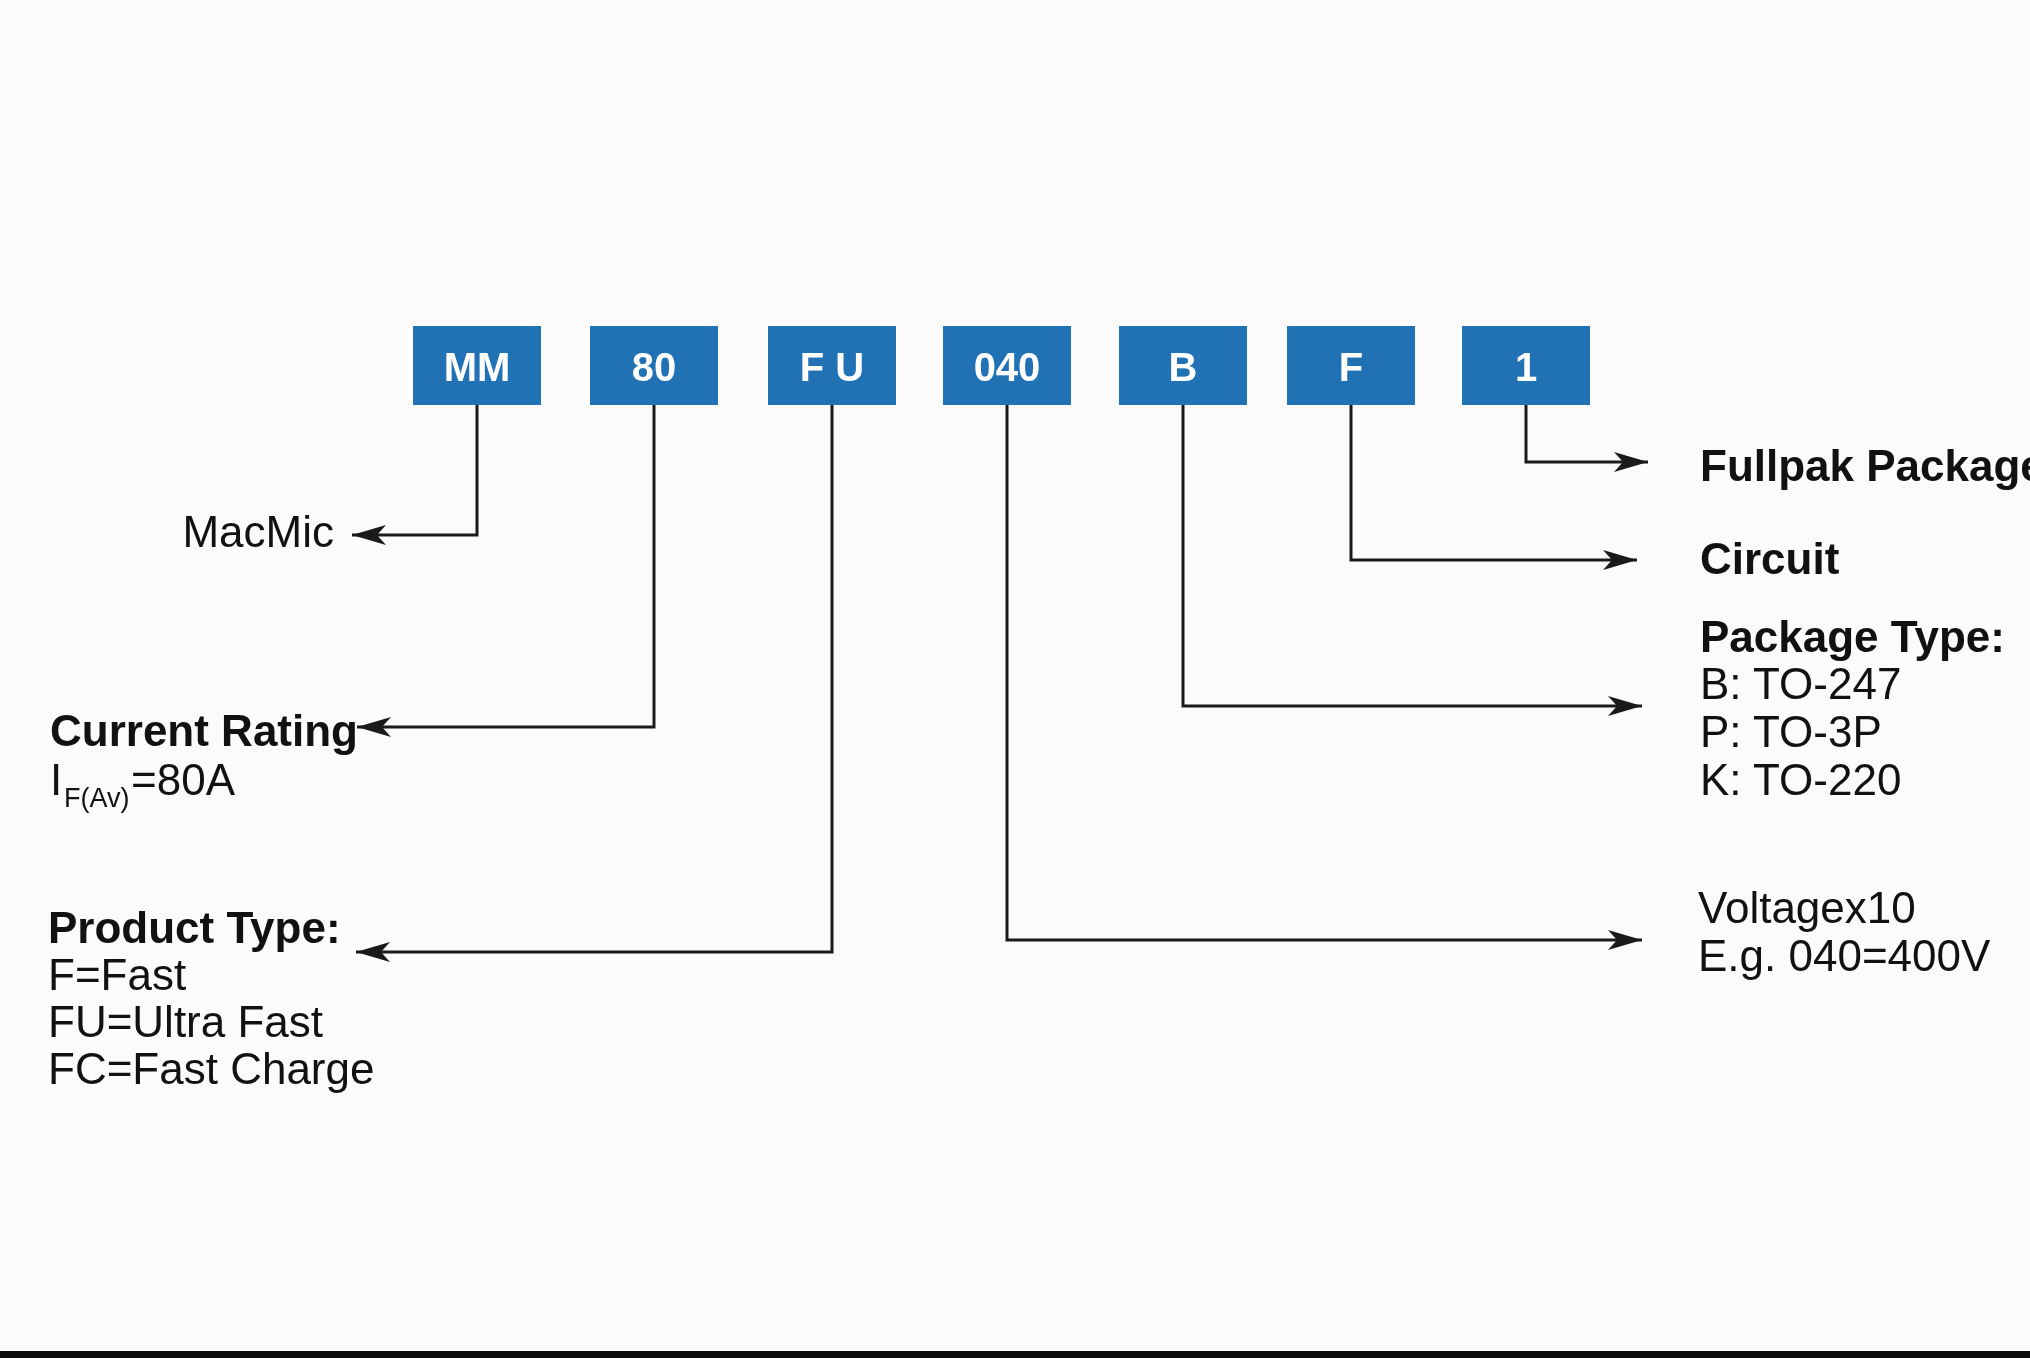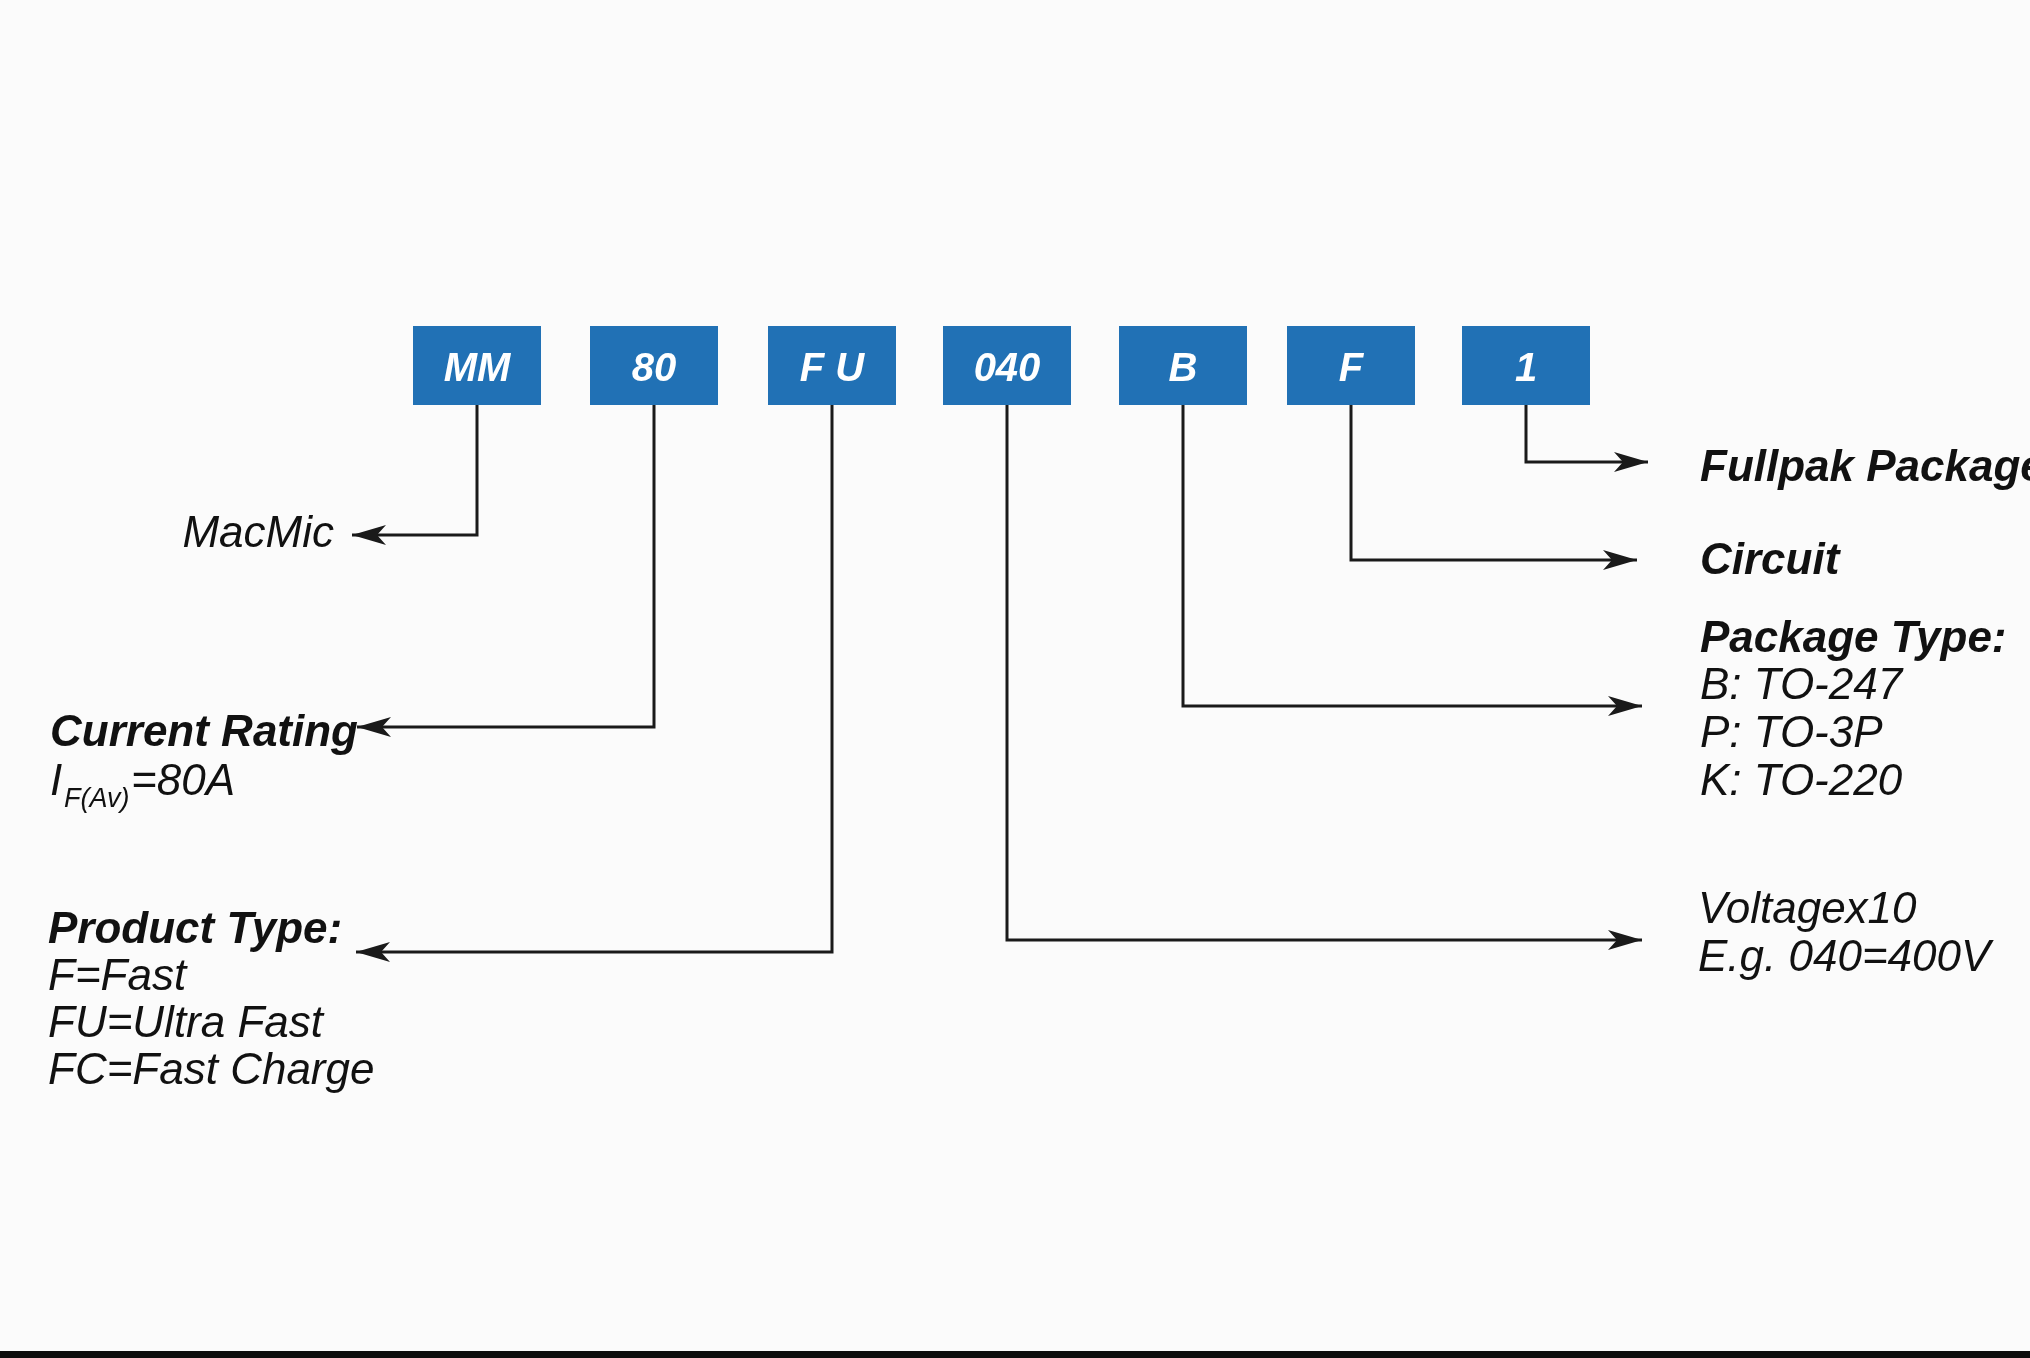--- a/index.html
+++ b/index.html
@@ -7,21 +7,20 @@
     padding: 0;
     background: #ffffff;
   }
   .stage {
     position: relative;
     width: 2030px;
     height: 1358px;
     background: #fbfbfb;
     overflow: hidden;
     font-family: "Liberation Sans", sans-serif;
-    font-style: italic;
   }
   svg { display: block; }
   .box-label {
     font-family: "Liberation Sans", sans-serif;
     font-size: 40px;
     font-weight: bold;
     fill: #ffffff;
     text-anchor: middle;
   }
   .label {

